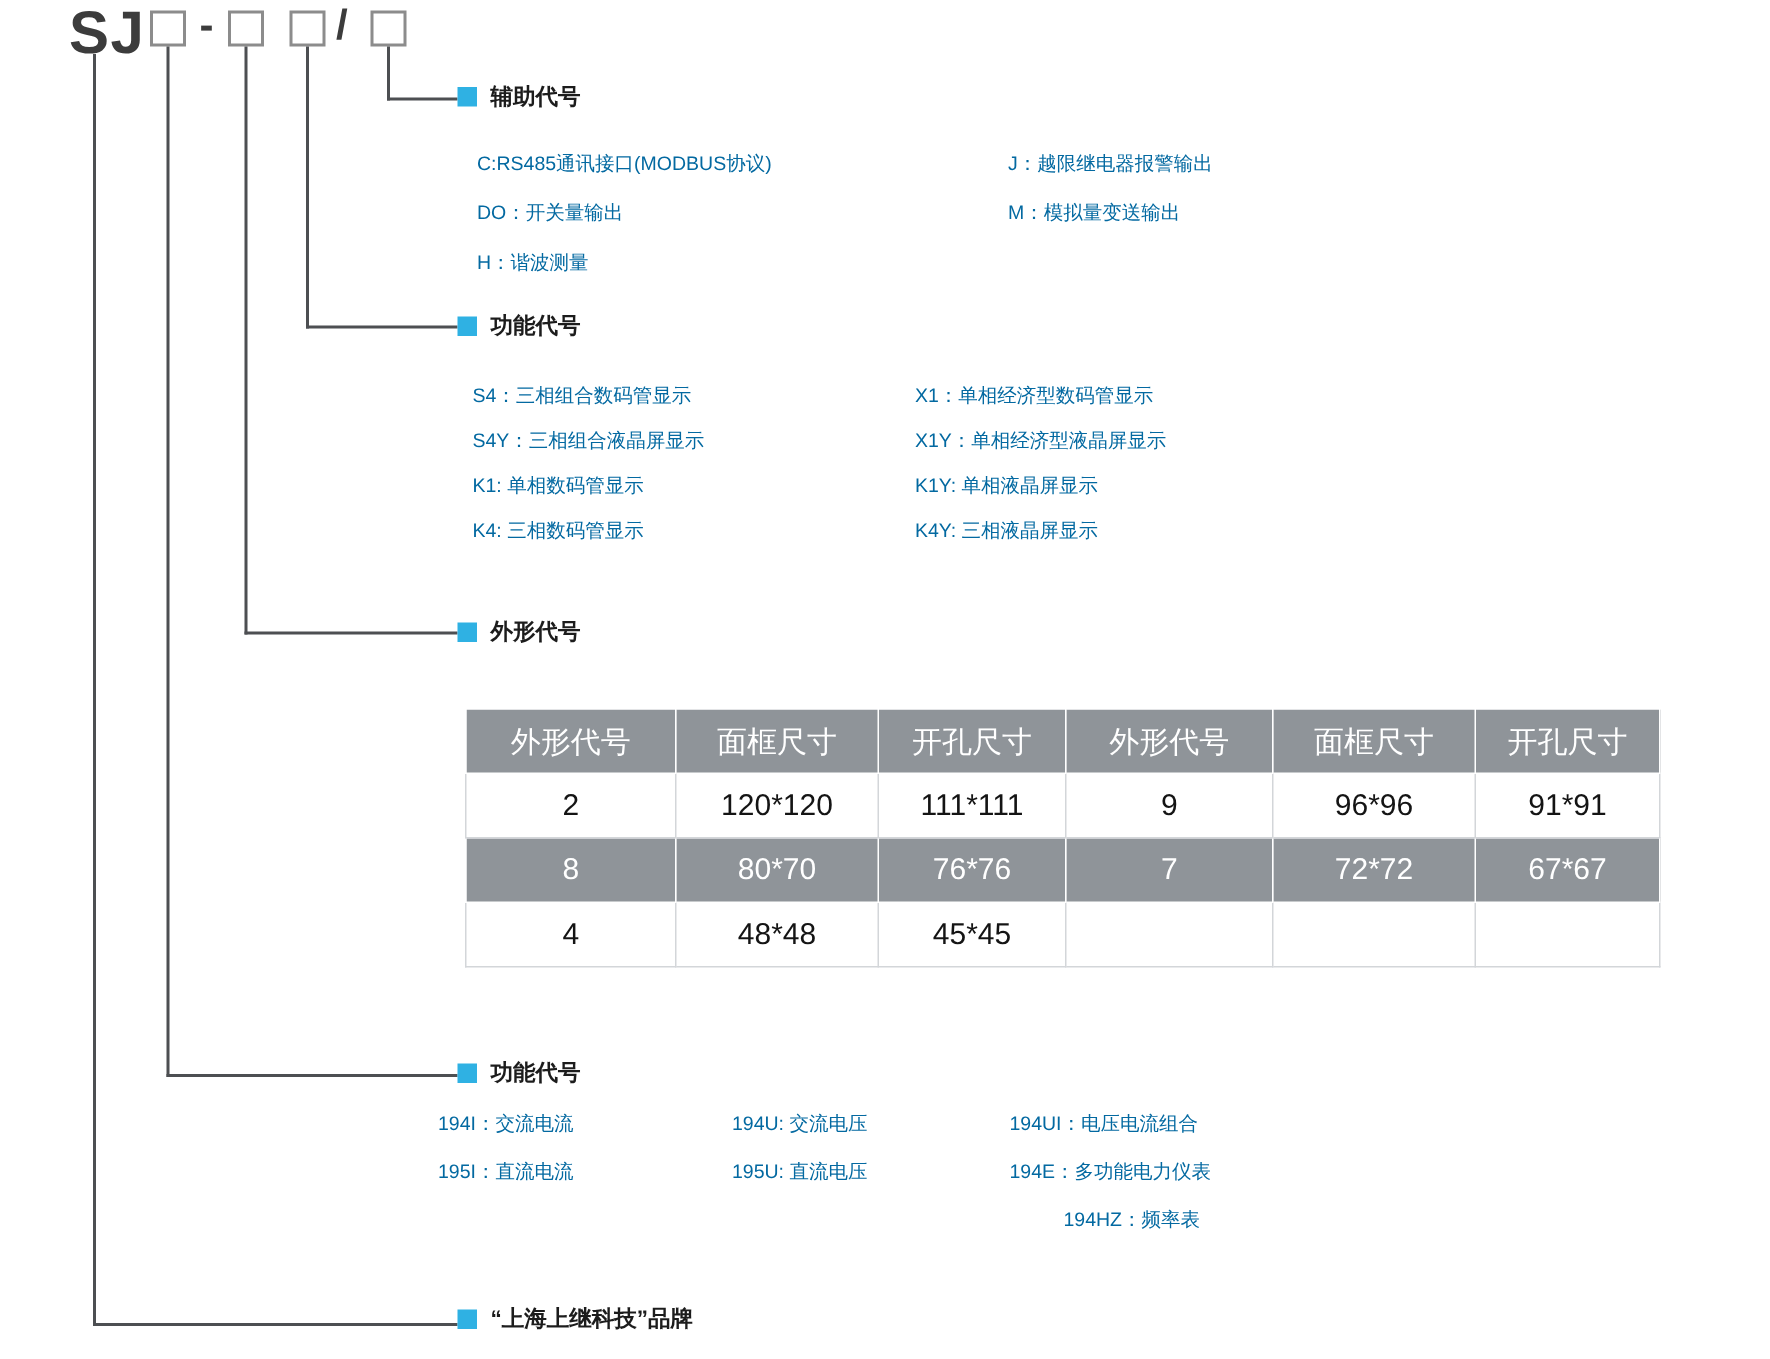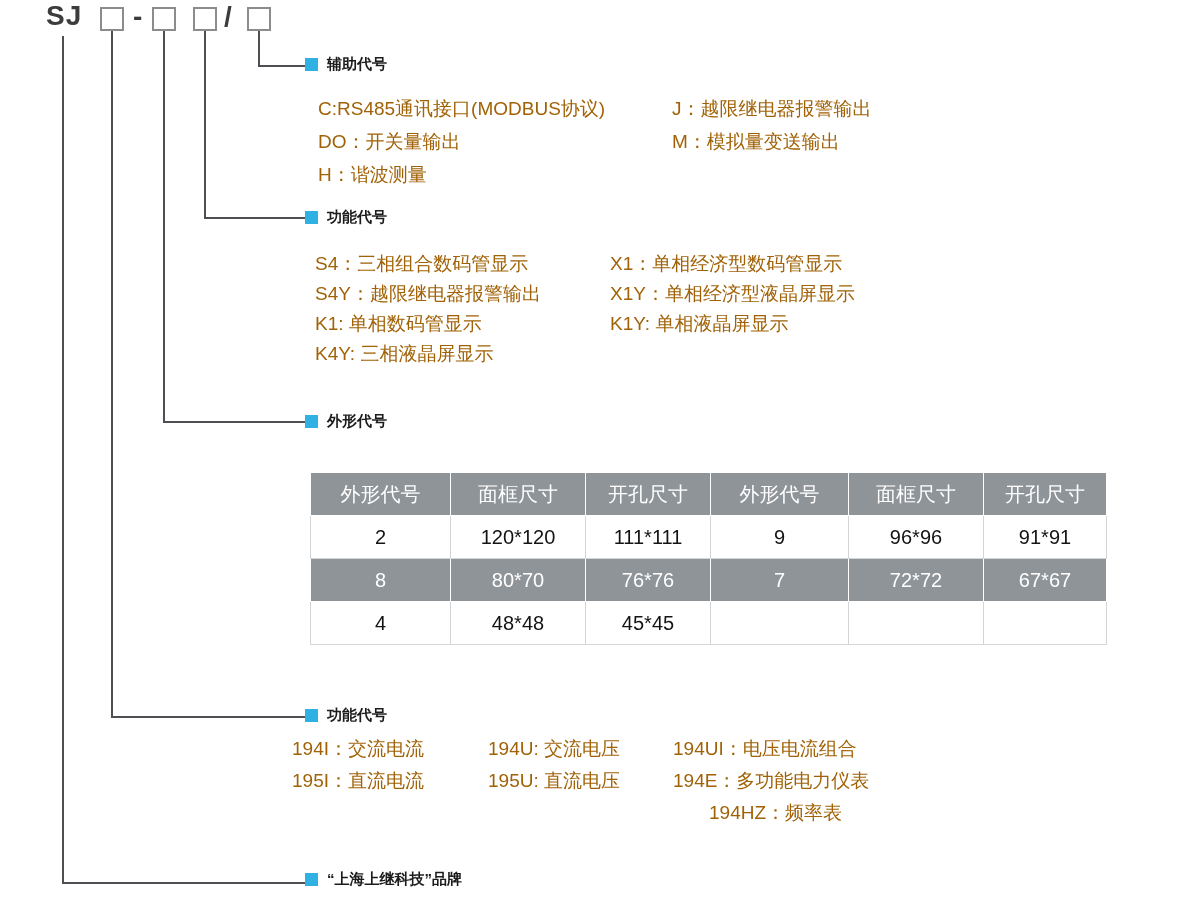--- a/index.html
+++ b/index.html
@@ -1,33 +1,33 @@
 <!DOCTYPE html>
 <html><head>
 <meta charset="utf-8">
 <style>
   * { margin:0; padding:0; box-sizing:border-box; }
   html,body { background:#ffffff; }
   body { font-family:"Liberation Sans","DejaVu Sans",sans-serif; color:#1f1f1f; }
   .canvas { position:relative; width:1180px; height:906px; background:#ffffff; overflow:hidden; }
 
   
-  .model-prefix { position:absolute; left:46px; top:0; font-size:28px; font-weight:600; color:#3c3c3c; letter-spacing:1px; }
+  .model-prefix { position:absolute; left:46px; top:0; font-size:40px; font-weight:600; color:#3c3c3c; letter-spacing:1px; }
   .model-box { position:absolute; width:24px; height:24px; border:2px solid #8c8c8c; background:#fff; top:7px; }
   .model-sep { position:absolute; font-size:28px; font-weight:600; color:#3c3c3c; top:1px; }
 
   
   .connector { position:absolute; border-left:2px solid #4d4f52; border-bottom:2px solid #4d4f52; }
 
   
   .section-header { position:absolute; display:flex; align-items:center; gap:9px; font-size:15px; font-weight:700; color:#1c1c1c; white-space:nowrap; }
   .bullet { width:13px; height:13px; background:#2fb1e3; flex:0 0 auto; }
 
   
-  .list { position:absolute; display:grid; font-size:19px; color:#a16207; white-space:nowrap; }
+  .list { position:absolute; display:grid; font-size:13px; color:#0369a1; white-space:nowrap; }
   .list-aux { left:318px; top:92px; grid-template-columns:354px auto; line-height:33px; }
   .list-display { left:315px; top:249px; grid-template-columns:295px auto; line-height:30px; }
   .list-func { left:292px; top:733px; grid-template-columns:196px 185px auto; line-height:32px; }
   .indent { padding-left:36px; }
 
   
   .shape-table { position:absolute; left:310px; top:472px; border-collapse:collapse; table-layout:fixed; }
   .shape-table th, .shape-table td { height:43px; text-align:center; font-size:20px; vertical-align:middle; }
   .shape-table th { background:#8f9499; color:#ffffff; font-weight:400; border:1px solid #ffffff; }
   .shape-table td { background:#ffffff; color:#141414; border:1px solid #d3d6d9; }
@@ -64,24 +64,25 @@
     <span>H：谐波测量</span>
   </div>
 
   <div class="section-header" style="left:305px; top:208px">
     <span class="bullet"></span>
     <span>功能代号</span>
   </div>
   <div class="list list-display">
     <span>S4：三相组合数码管显示</span>
     <span>X1：单相经济型数码管显示</span>
-    <span>S4Y：越限继电器报警输出</span>
+    <span>S4Y：三相组合液晶屏显示</span>
     <span>X1Y：单相经济型液晶屏显示</span>
     <span>K1: 单相数码管显示</span>
     <span>K1Y: 单相液晶屏显示</span>
+    <span>K4: 三相数码管显示</span>
     <span>K4Y: 三相液晶屏显示</span>
   </div>
 
   <div class="section-header" style="left:305px; top:412px">
     <span class="bullet"></span>
     <span>外形代号</span>
   </div>
   <table class="shape-table">
     <colgroup>
       <col style="width:140px">

